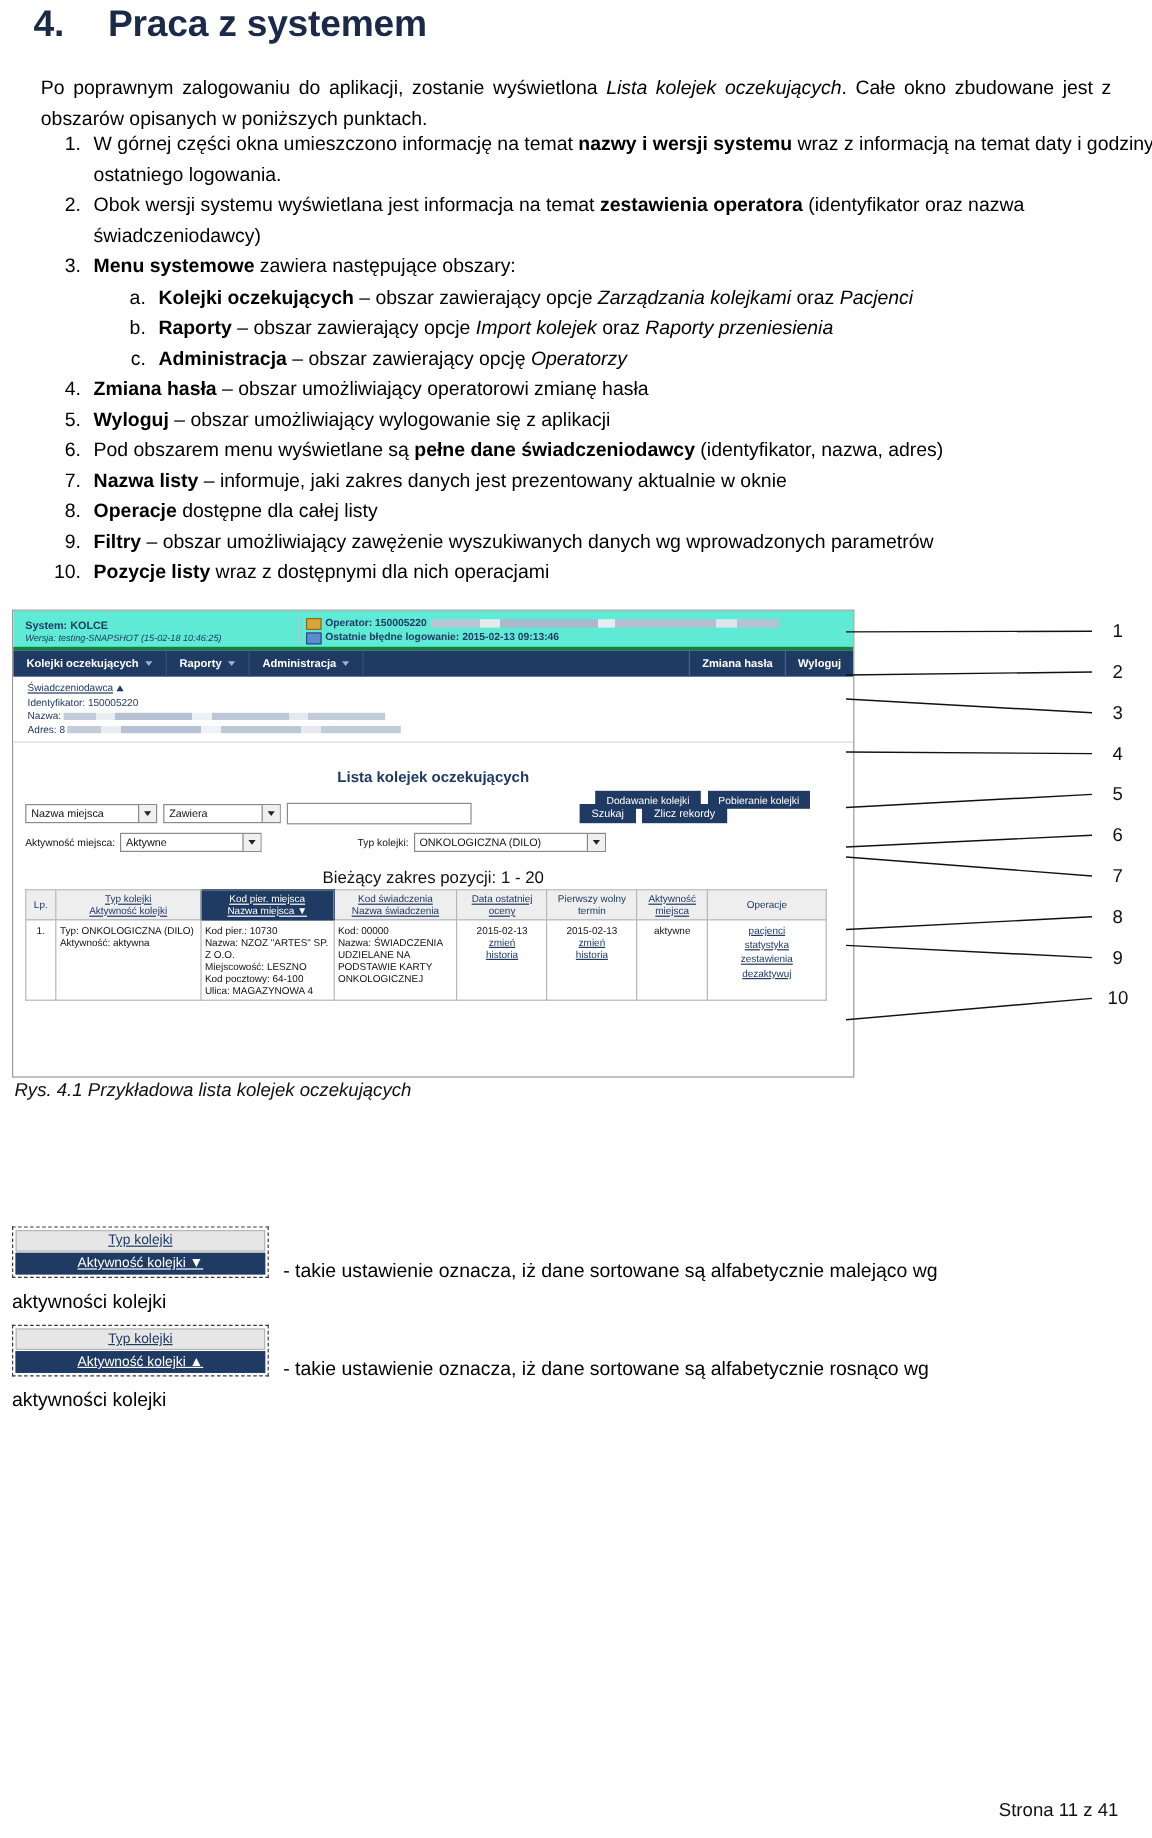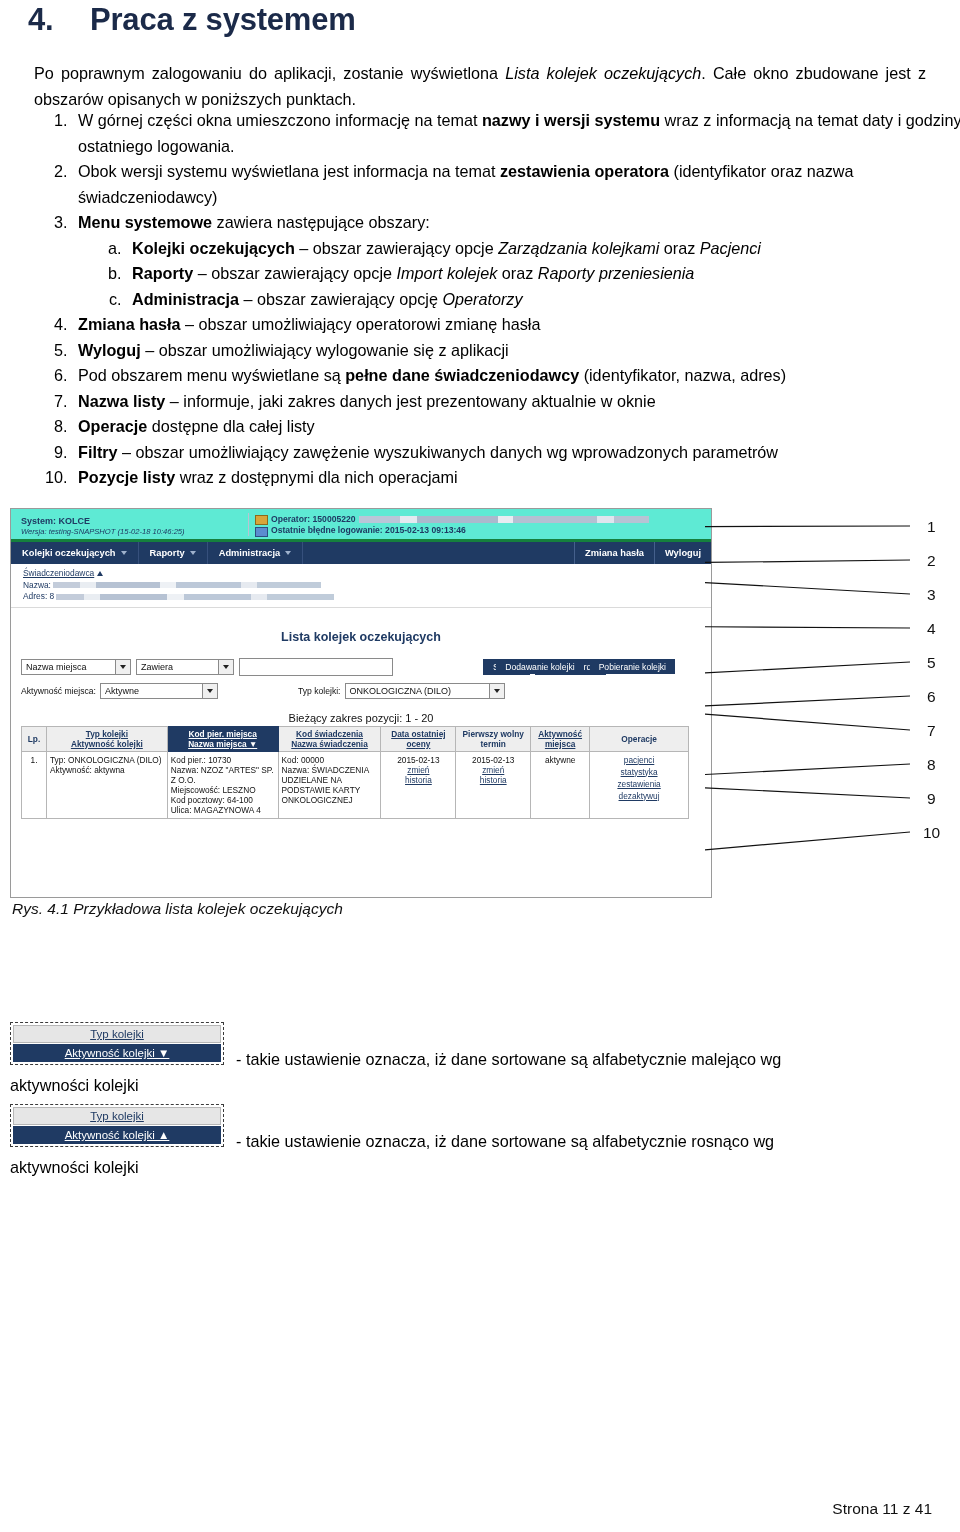--- a/index.html
+++ b/index.html
@@ -141,26 +141,26 @@
     background:#1f3a63;color:#fff;font-size:9px;height:16px;
     display:flex;align-items:center;padding:0 10px;
   }
   .filterbar2{margin:7px 0 0 10px;display:flex;align-items:center;gap:4px;font-size:8.6px;}
   .filterbar3{margin:4px 0 0 10px;display:flex;align-items:center;gap:4px;font-size:8.6px;}
   .fl-lbl{color:#111;}
 
   .top-ops{position:absolute;right:36px;top:150px;display:flex;gap:6px;}
   .top-ops .btn-dark{padding:0 9px;height:15px;font-size:8.6px;}
 
-  .range{margin:13px 0 2px 0;text-align:center;font-size:11px;color:#111;}
+  .range{margin:13px 0 2px 0;text-align:center;font-size:14px;color:#111;}
 
   table.grid{border-collapse:collapse;width:668px;margin-left:10px;font-size:8.3px;}
   table.grid th{
     border:1px solid #b6b6b6;background:#eeeeee;color:#1f3a63;
-    font-weight:bold;padding:2px 2px;vertical-align:middle;text-align:center;
+    font-weight:normal;padding:2px 2px;vertical-align:middle;text-align:center;
   }
   table.grid th.sel-col{background:#1f3a63;color:#ffffff;border-color:#1f3a63;}
   table.grid th .u{text-decoration:underline;display:block;}
   table.grid th .two{display:block;text-decoration:underline;}
   table.grid td{
     border:1px solid #b6b6b6;padding:3px 3px;vertical-align:top;color:#111;
   }
   table.grid td.c{text-align:center;}
   table.grid td a{color:#1f3a63;text-decoration:underline;display:block;}
   .ops a{margin-bottom:2px;}
@@ -279,20 +279,21 @@
         <span>Administracja</span>
         <span class="caret"></span>
       </div>
       <div class="spacer"></div>
       <div class="mr">Zmiana hasła</div>
       <div class="mr">Wyloguj</div>
     </div>
 
     <div class="prov">
       <div><span class="t">Świadczeniodawca</span><span class="tri-up"></span></div>
+      <div class="lbl">Identyfikator: 150005220</div>
       <div class="lbl"><span>Nazwa:</span><span class="redact2" style="width:268px"></span></div>
       <div class="lbl"><span>Adres: 8</span><span class="redact2" style="width:278px"></span></div>
     </div>
 
     <div class="list-title">Lista kolejek oczekujących</div>
 
     <div class="top-ops">
       <div class="btn-dark">Dodawanie kolejki</div>
       <div class="btn-dark">Pobieranie kolejki</div>
     </div>

